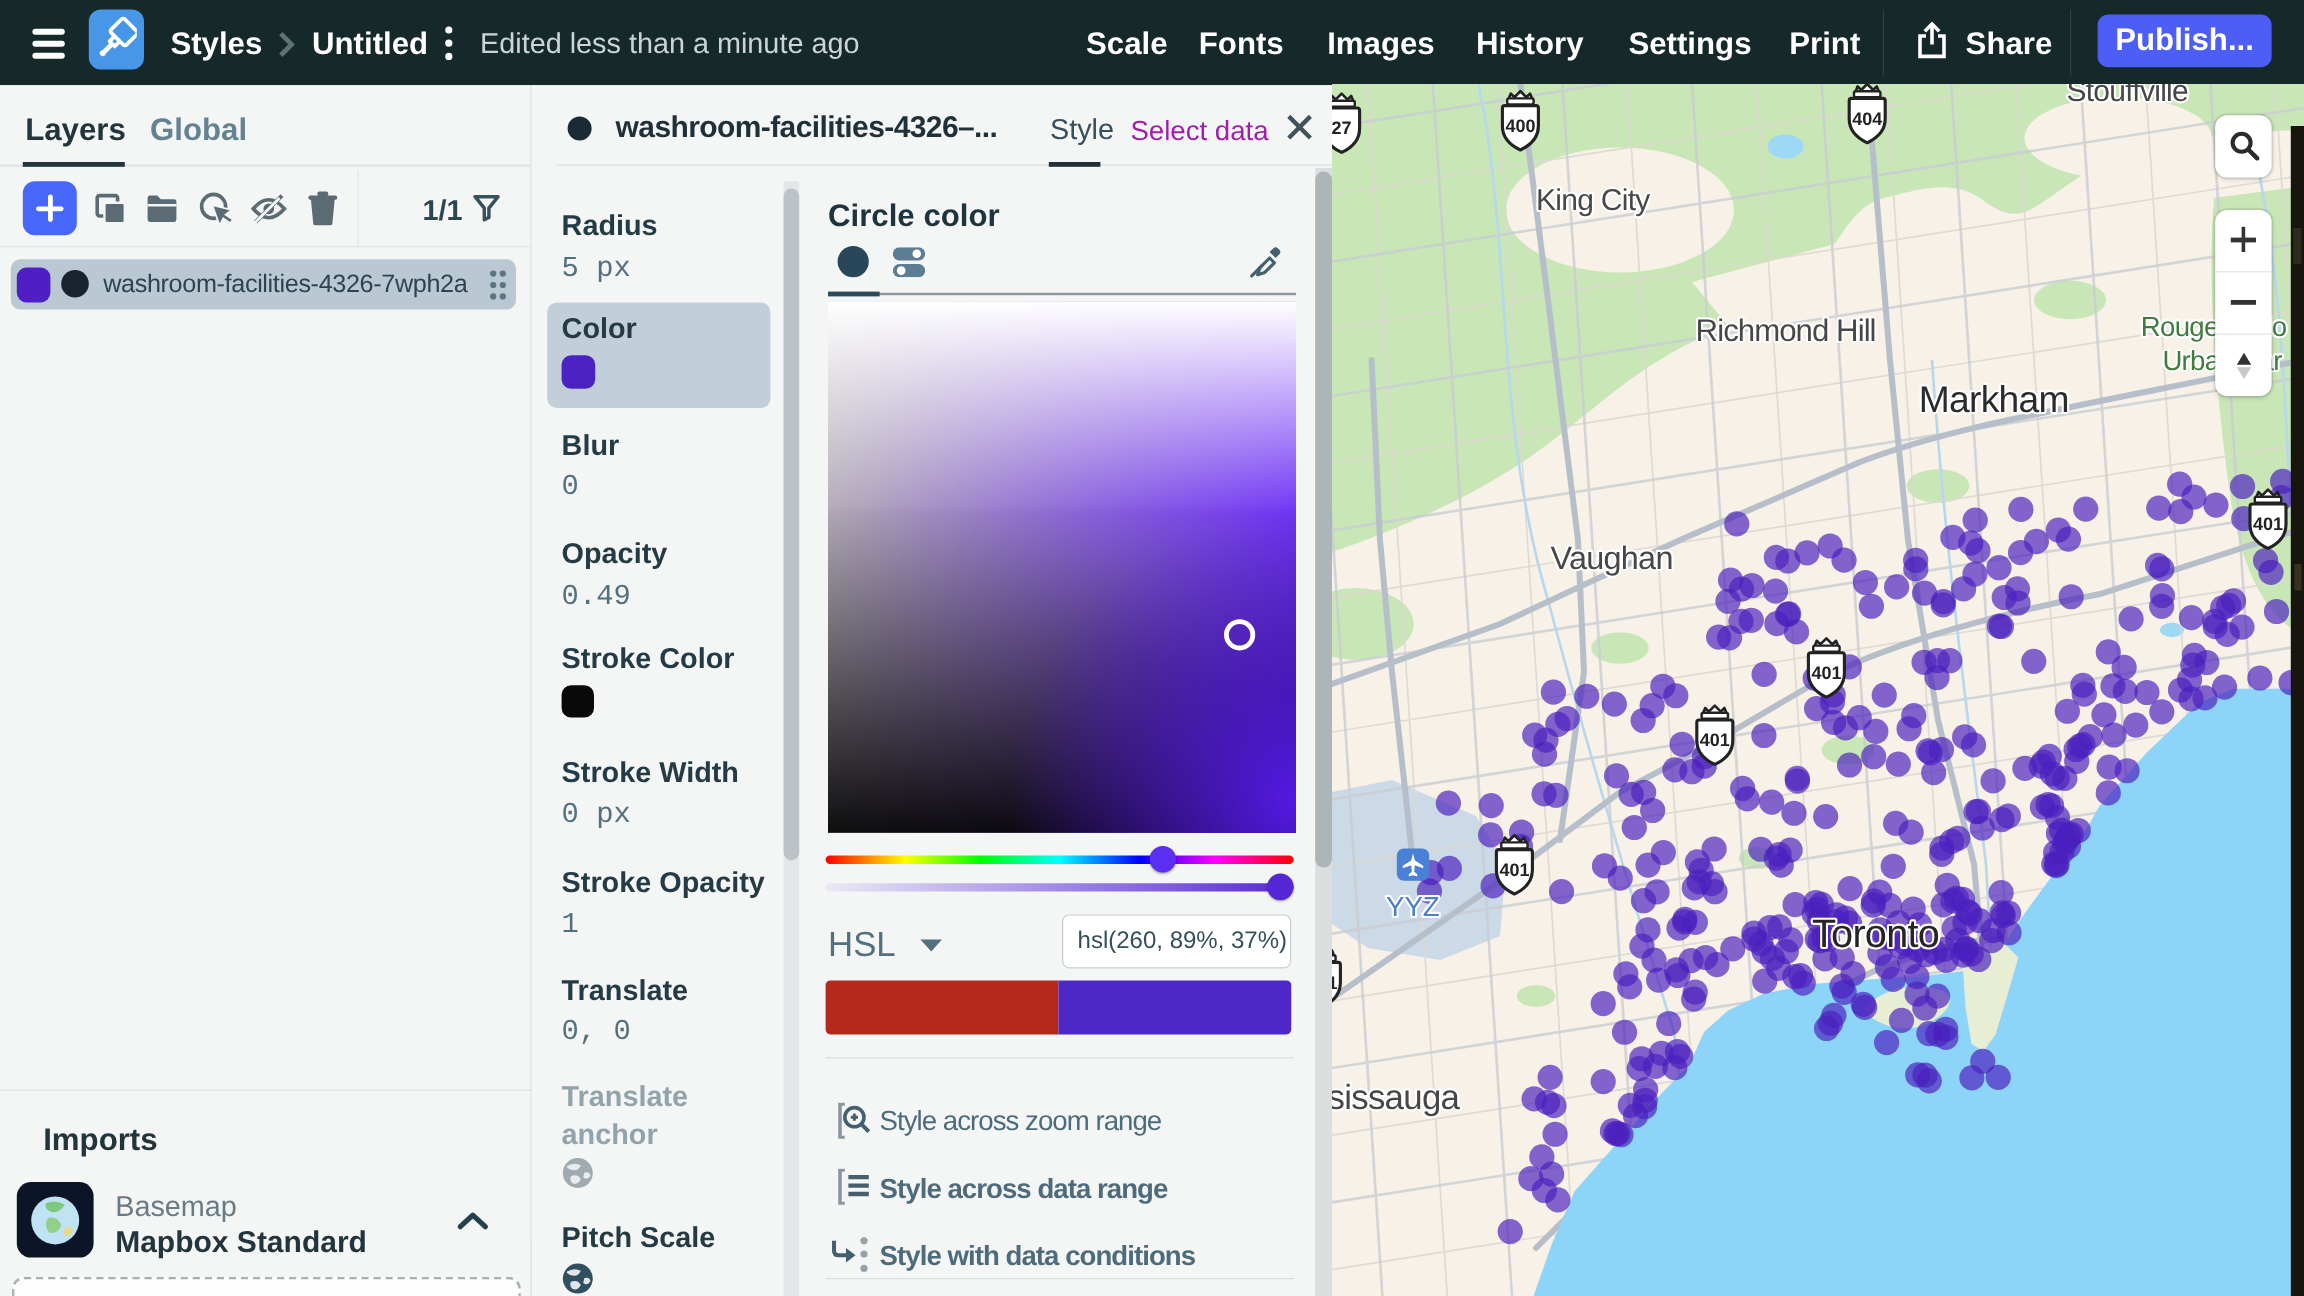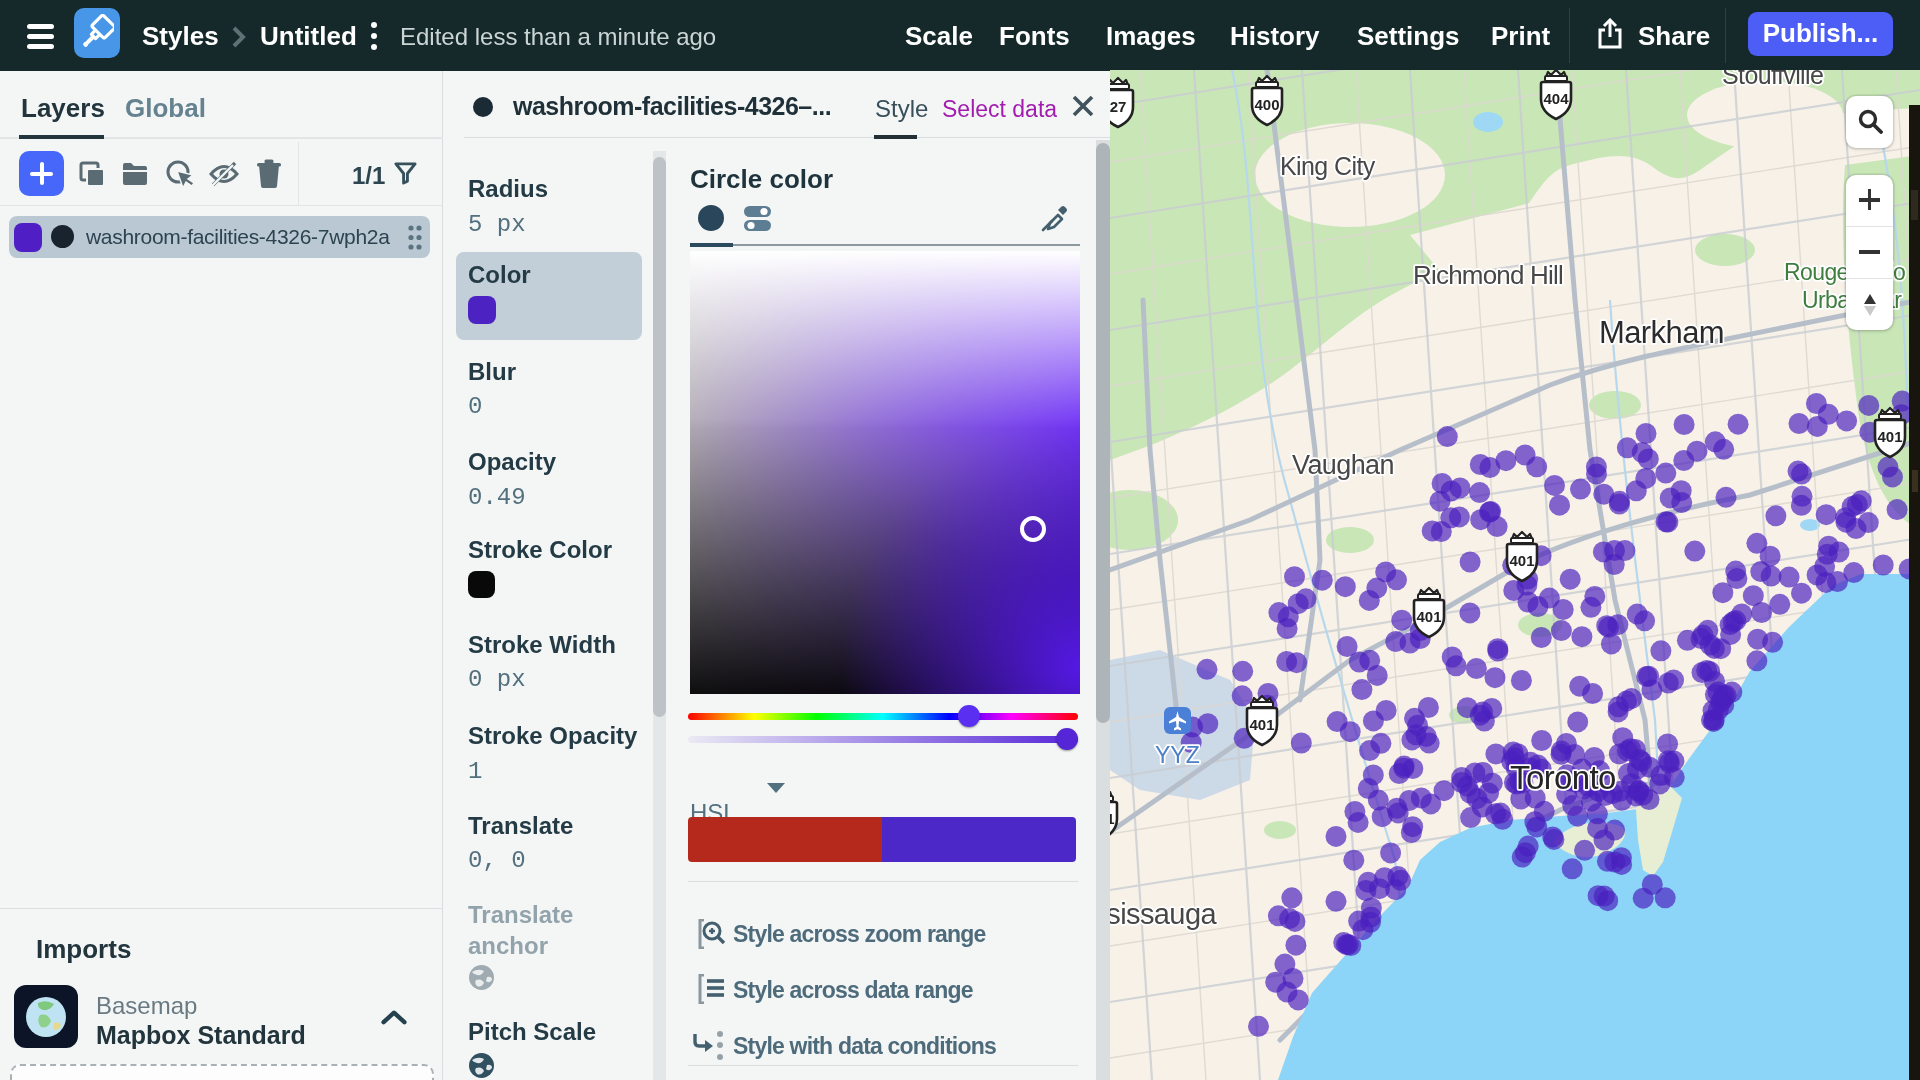--- a/index.html
+++ b/index.html
@@ -204,36 +204,37 @@
     linear-gradient(to right, #b3acb6, #6a2af5);"></div>
   <div class="abs" style="left:577px;top:445px;width:26px;height:26px;border:4px solid #fff;border-radius:50%;"></div>
 
   <div class="abs" style="left:245px;top:642px;width:390px;height:7px;border-radius:4px;background:linear-gradient(to right,#f00 0%,#ff0 17%,#0f0 33%,#0ff 50%,#00f 67%,#f0f 83%,#f00 100%);"></div>
   <div class="abs" style="left:848px;top:0;"></div>
   <div class="abs" style="left:515px;top:634px;width:22px;height:22px;border-radius:50%;background:#5b2ff2;box-shadow:0 1px 2px rgba(0,0,0,.4);"></div>
 
   <div class="abs" style="left:245px;top:665px;width:390px;height:7px;border-radius:4px;background:linear-gradient(to right, rgba(86,39,216,0.06), #5627d8);"></div>
   <div class="abs" style="left:613px;top:657px;width:22px;height:22px;border-radius:50%;background:#5526d6;box-shadow:0 1px 2px rgba(0,0,0,.4);"></div>
 
-  <div class="abs" style="left:247px;top:701px;font-size:24px;color:#53707e;margin-top:27px;">HSL</div>
+  <div class="abs" style="left:247px;top:701px;font-size:29px;color:#53707e;">HSL</div>
   <svg class="abs" style="left:322px;top:710px" width="22" height="14" viewBox="0 0 22 14">
       <path d="M2,2 L11,12 L20,2 Z" fill="#53707e"></path>
     </svg>
+  <div class="abs" style="left:442px;top:691px;width:191px;height:45px;background:#fff;border:1.5px solid #c6cdd0;border-radius:6px;font-size:20px;color:#34505c;line-height:42px;padding-left:12px;white-space:nowrap;overflow:hidden;">hsl(260, 89%, 37%)</div>
 
   <div class="abs" style="left:245px;top:746px;width:194px;height:45px;background:#b5291c;border-radius:4px 0 0 4px;"></div>
   <div class="abs" style="left:439px;top:746px;width:194px;height:45px;background:#4d28c9;border-radius:0 4px 4px 0;"></div>
   <div class="abs" style="left:245px;top:810px;width:390px;height:1px;background:#d9dde0;"></div>
 
   <svg class="abs" style="left:253px;top:848px" width="30" height="30" viewBox="0 0 30 30">
     <path d="M8,1 L4,1 L4,29 L8,29" stroke="#8a979e" stroke-width="3" fill="none"></path>
     <circle cx="16" cy="12" r="8" fill="none" stroke="#44606f" stroke-width="3"></circle>
     <path d="M16,9 L16,15 M13,12 L19,12" stroke="#44606f" stroke-width="2.4"></path>
     <path d="M22,18 L28,24" stroke="#44606f" stroke-width="3.4"></path>
   </svg>
-  <div class="abs" style="left:290px;top:850px;font-size:23px;font-weight:bold;color:#4e6b7c;letter-spacing:-0.8px;">Style across zoom range</div>
+  <div class="abs" style="left:290px;top:850px;font-size:23px;font-weight:normal;color:#4e6b7c;letter-spacing:-0.8px;">Style across zoom range</div>
   <svg class="abs" style="left:253px;top:903px" width="30" height="30" viewBox="0 0 30 30">
     <path d="M8,1 L4,1 L4,29 L8,29" stroke="#8a979e" stroke-width="3" fill="none"></path>
     <g stroke="#44606f" stroke-width="3.6">
         <path d="M11,7 L28,7"></path>
         <path d="M11,14 L28,14"></path>
         <path d="M11,21 L28,21"></path>
       </g>
   </svg>
   <div class="abs" style="left:290px;top:906px;font-size:23px;font-weight:bold;color:#4e6b7c;letter-spacing:-0.8px;">Style across data range</div>
   <svg class="abs" style="left:250px;top:959px" width="34" height="32" viewBox="0 0 34 32">

